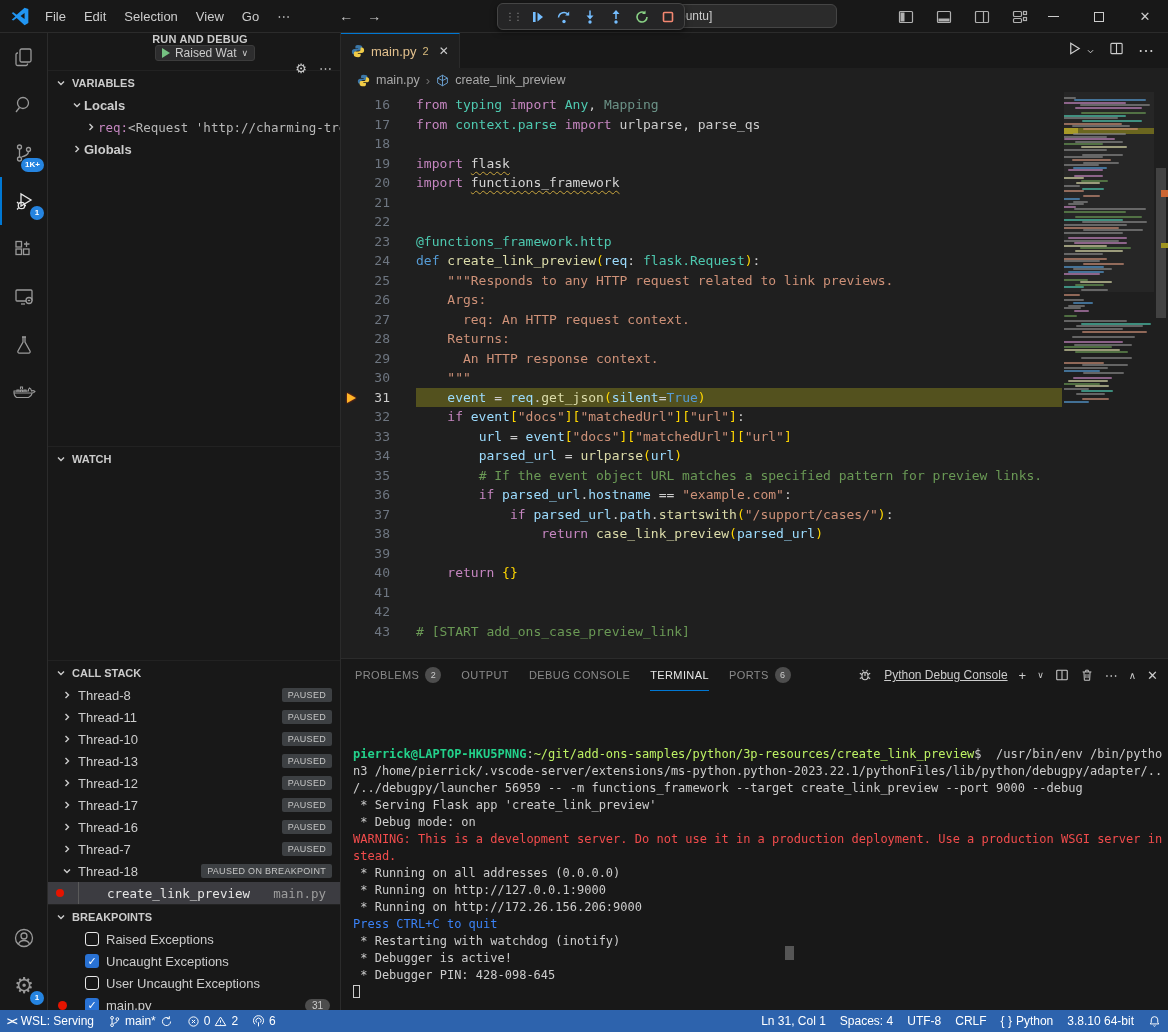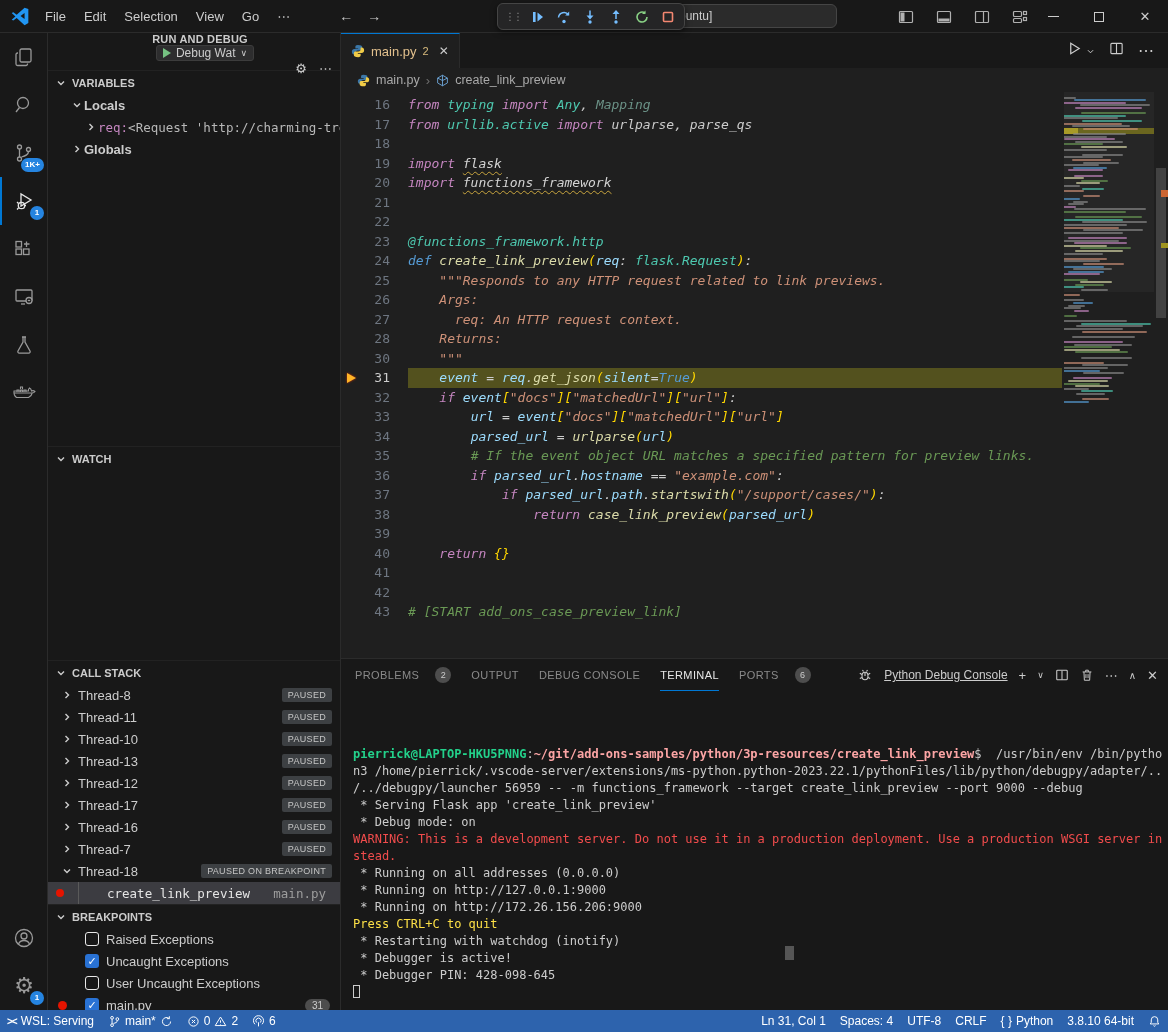--- a/index.html
+++ b/index.html
@@ -97,21 +97,21 @@
   .ed-actions { margin-left:auto; display:flex; align-items:center; gap:14px; padding-right:14px; color:#cccccc; }
   .breadcrumbs { height:24px; display:flex; align-items:center; gap:6px; padding-left:16px;
                  font-size:12.5px; color:#a9a9a9; background:#1f1f1f; }
   .bc-sep { color:#6e6e6e; font-size:13px; }
 
   .codearea { position:absolute; top:59px; left:0; right:0; bottom:352px; overflow:hidden;
               font-family:"DejaVu Sans Mono", monospace; font-size:13px; }
   .codelines { position:absolute; top:3px; left:0; right:104px; }
   .line { display:flex; height:19.5px; line-height:19.5px; white-space:pre; position:relative; }
   .ln { width:49px; text-align:right; color:#6e7681; flex:none; }
-  .lc { margin-left:18px; flex:1;font-style:italic; }
+  .lc { margin-left:26px; flex:1; }
   .line.cur .ln { color:#cccccc; }
   .line.cur .lc { background:#53511e; margin-right:2px; }
   .bp-arrow { position:absolute; left:6px; top:5px; width:0; height:0;
               border-left:9px solid #ffb527; border-top:5px solid transparent;
               border-bottom:5px solid transparent; filter:drop-shadow(0 0 1px #c93400); }
   .tk-kw{color:#c586c0} .tk-kwb{color:#569cd6} .tk-ty{color:#4ec9b0} .tk-dim{color:#6b9287}
   .tk-fn{color:#dcdcaa} .tk-va{color:#9cdcfe} .tk-st{color:#ce9178} .tk-co{color:#6a9955}
   .tk-fg{color:#cccccc} .tk-br{color:#ffd700}
   .tk-un{color:#d4d4d4; text-decoration:underline; text-decoration-style:wavy;
          text-decoration-color:#c8a53e; text-underline-offset:3px; text-decoration-thickness:1px;}
@@ -123,33 +123,33 @@
   .mm-view { position:absolute; left:0; right:0; top:0; height:200px; background:rgba(255,255,255,.035); }
   .edscroll { position:absolute; top:0; right:0; width:14px; bottom:0; background:#1f1f1f; }
   .edthumb { position:absolute; left:2px; width:10px; top:76px; height:150px; background:rgba(121,121,121,.4); }
   .edmark-orange { position:absolute; right:0; width:7px; top:98px; height:7px; background:#cc6633; }
   .edmark-gold { position:absolute; right:0; width:7px; top:151px; height:5px; background:#9f941f; }
 
   
   .panel { position:absolute; left:0; right:0; bottom:0; height:352px; background:#181818;
            border-top:1px solid #2b2b2b; }
   .panel-tabs { height:32px; display:flex; align-items:center; padding-left:14px; gap:20px; position:relative; }
-  .ptab { display:flex; align-items:center; gap:16px; height:32px; font-size:11px; letter-spacing:.4px;
+  .ptab { display:flex; align-items:center; gap:6px; height:32px; font-size:11px; letter-spacing:.4px;
           color:#8a8a8a; }
   .ptab.active { color:#e7e7e7; border-bottom:1px solid #0078d4; }
   .pbadge { background:#4d4d4d; color:#cccccc; border-radius:9px; min-width:16px; height:16px;
             font-size:9px; display:flex; align-items:center; justify-content:center; padding:0 4px; }
   .panel-right { position:absolute; right:10px; top:0; height:32px; display:flex; align-items:center;
                  gap:11px; color:#cccccc; }
   .pr-title { font-size:12px;text-decoration:underline; }
   .pr-ic { font-size:13px; }
   .terminal { position:absolute; top:36px; left:12px; right:4px; bottom:0; overflow:hidden;
               font-family:"DejaVu Sans Mono", monospace; font-size:12px; line-height:17px; white-space:pre; }
-  .t-g{color:#23d18b;font-weight:bold} .t-b{color:#fca5a5;font-weight:bold}
-  .t-r{color:#f14c4c} .t-y{color:#fde047} .t-w{color:#cccccc}
+  .t-g{color:#23d18b;font-weight:bold} .t-b{color:#bef264;font-weight:normal}
+  .t-r{color:#f14c4c} .t-y{color:#3b82f6} .t-w{color:#cccccc}
   .t-cursor { display:inline-block; width:7px; height:13px; border:1px solid #cccccc; vertical-align:-2px; }
   .t-blob { position:absolute; left:432px; top:251px; width:9px; height:14px; background:#555555; }
 
   
   .statusbar { position:absolute; left:0; right:0; bottom:0; height:22px; background:#2d63ad;
                display:flex; align-items:center; font-size:12px; color:#ffffff; z-index:40; }
   .sb-item { display:flex; align-items:center; gap:4px; padding:0 7px; height:22px; }
   .sb-item svg { stroke:#ffffff; fill:none; stroke-width:1.2; }
   .sb-right { margin-left:auto; display:flex; align-items:center; }
   .remote-ic { font-weight:bold; font-size:10px; letter-spacing:-1px; }
@@ -316,21 +316,21 @@
     <span class="gear-glyph">⚙</span>
     <span class="ab-badge">1</span>
     </div>
 </div>
 
 <div class="sidebar">
   <div class="sb-header">
     <span class="sb-title">RUN AND DEBUG</span>
     <div class="cfgbtn">
       <span class="play"></span>
-      <span class="lbl">Debug Wat</span>
+      <span class="lbl">Raised Wat</span>
       <span class="dd">∨</span>
     </div>
     <div class="sb-hicons">
       <span>⚙</span>
       <span>⋯</span>
     </div>
   </div>
 
   <div>
     <div class="section-h">
@@ -519,32 +519,33 @@
     <span class="bc-sep">›</span>
     <svg width="13" height="13" viewBox="0 0 16 16">
         <path d="M8 1.5 14 5v6l-6 3.5L2 11V5z M8 1.5v6.6 M2 5l6 3.1 6-3.1 M8 14.6V8.1" stroke="#6fa8dc" fill="none" stroke-width="1.1"></path>
       </svg>
     <span>create_link_preview</span>
   </div>
 
   <div class="codearea">
     <div class="codelines" id="codelines">
         <div class="line"><span class="ln">16</span><span class="lc"><span class="tk-kw">from</span><span class="tk-fg"> </span><span class="tk-ty">typing</span><span class="tk-kw"> import </span><span class="tk-ty">Any</span><span class="tk-fg">, </span><span class="tk-dim">Mapping</span></span></div>
-        <div class="line"><span class="ln">17</span><span class="lc"><span class="tk-kw">from</span><span class="tk-fg"> </span><span class="tk-ty">urllib.active</span><span class="tk-kw"> import </span><span class="tk-fg">urlparse, parse_qs</span></span></div>
+        <div class="line"><span class="ln">17</span><span class="lc"><span class="tk-kw">from</span><span class="tk-fg"> </span><span class="tk-ty">context.parse</span><span class="tk-kw"> import </span><span class="tk-fg">urlparse, parse_qs</span></span></div>
         <div class="line"><span class="ln">18</span><span class="lc"></span></div>
         <div class="line"><span class="ln">19</span><span class="lc"><span class="tk-kw">import</span><span class="tk-fg"> </span><span class="tk-un">flask</span></span></div>
         <div class="line"><span class="ln">20</span><span class="lc"><span class="tk-kw">import</span><span class="tk-fg"> </span><span class="tk-un">functions_framework</span></span></div>
         <div class="line"><span class="ln">21</span><span class="lc"></span></div>
         <div class="line"><span class="ln">22</span><span class="lc"></span></div>
         <div class="line"><span class="ln">23</span><span class="lc"><span class="tk-ty">@functions_framework.http</span></span></div>
         <div class="line"><span class="ln">24</span><span class="lc"><span class="tk-kwb">def</span><span class="tk-fg"> </span><span class="tk-fn">create_link_preview</span><span class="tk-br">(</span><span class="tk-va">req</span><span class="tk-fg">: </span><span class="tk-ty">flask.Request</span><span class="tk-br">)</span><span class="tk-fg">:</span></span></div>
         <div class="line"><span class="ln">25</span><span class="lc"><span class="tk-fg">    </span><span class="tk-st">"""Responds to any HTTP request related to link previews.</span></span></div>
         <div class="line"><span class="ln">26</span><span class="lc"><span class="tk-fg">    </span><span class="tk-st">Args:</span></span></div>
         <div class="line"><span class="ln">27</span><span class="lc"><span class="tk-fg">      </span><span class="tk-st">req: An HTTP request context.</span></span></div>
         <div class="line"><span class="ln">28</span><span class="lc"><span class="tk-fg">    </span><span class="tk-st">Returns:</span></span></div>
+        <div class="line"><span class="ln">29</span><span class="lc"><span class="tk-fg">      </span><span class="tk-st">An HTTP response context.</span></span></div>
         <div class="line"><span class="ln">30</span><span class="lc"><span class="tk-fg">    </span><span class="tk-st">"""</span></span></div>
         <div class="line cur"><span class="ln">31</span><span class="bp-arrow"></span><span class="lc"><span class="tk-fg">    </span><span class="tk-va">event</span><span class="tk-fg"> = </span><span class="tk-va">req</span><span class="tk-fg">.</span><span class="tk-fn">get_json</span><span class="tk-br">(</span><span class="tk-va">silent</span><span class="tk-fg">=</span><span class="tk-kwb">True</span><span class="tk-br">)</span></span></div>
         <div class="line"><span class="ln">32</span><span class="lc"><span class="tk-fg">    </span><span class="tk-kw">if</span><span class="tk-fg"> </span><span class="tk-va">event</span><span class="tk-br">[</span><span class="tk-st">"docs"</span><span class="tk-br">][</span><span class="tk-st">"matchedUrl"</span><span class="tk-br">][</span><span class="tk-st">"url"</span><span class="tk-br">]</span><span class="tk-fg">:</span></span></div>
         <div class="line"><span class="ln">33</span><span class="lc"><span class="tk-fg">        </span><span class="tk-va">url</span><span class="tk-fg"> = </span><span class="tk-va">event</span><span class="tk-br">[</span><span class="tk-st">"docs"</span><span class="tk-br">][</span><span class="tk-st">"matchedUrl"</span><span class="tk-br">][</span><span class="tk-st">"url"</span><span class="tk-br">]</span></span></div>
         <div class="line"><span class="ln">34</span><span class="lc"><span class="tk-fg">        </span><span class="tk-va">parsed_url</span><span class="tk-fg"> = </span><span class="tk-fn">urlparse</span><span class="tk-br">(</span><span class="tk-va">url</span><span class="tk-br">)</span></span></div>
         <div class="line"><span class="ln">35</span><span class="lc"><span class="tk-fg">        </span><span class="tk-co"># If the event object URL matches a specified pattern for preview links.</span></span></div>
         <div class="line"><span class="ln">36</span><span class="lc"><span class="tk-fg">        </span><span class="tk-kw">if</span><span class="tk-fg"> </span><span class="tk-va">parsed_url</span><span class="tk-fg">.</span><span class="tk-va">hostname</span><span class="tk-fg"> == </span><span class="tk-st">"example.com"</span><span class="tk-fg">:</span></span></div>
         <div class="line"><span class="ln">37</span><span class="lc"><span class="tk-fg">            </span><span class="tk-kw">if</span><span class="tk-fg"> </span><span class="tk-va">parsed_url</span><span class="tk-fg">.</span><span class="tk-va">path</span><span class="tk-fg">.</span><span class="tk-fn">startswith</span><span class="tk-br">(</span><span class="tk-st">"/support/cases/"</span><span class="tk-br">)</span><span class="tk-fg">:</span></span></div>
         <div class="line"><span class="ln">38</span><span class="lc"><span class="tk-fg">                </span><span class="tk-kw">return</span><span class="tk-fg"> </span><span class="tk-fn">case_link_preview</span><span class="tk-br">(</span><span class="tk-va">parsed_url</span><span class="tk-br">)</span></span></div>
         <div class="line"><span class="ln">39</span><span class="lc"></span></div>

